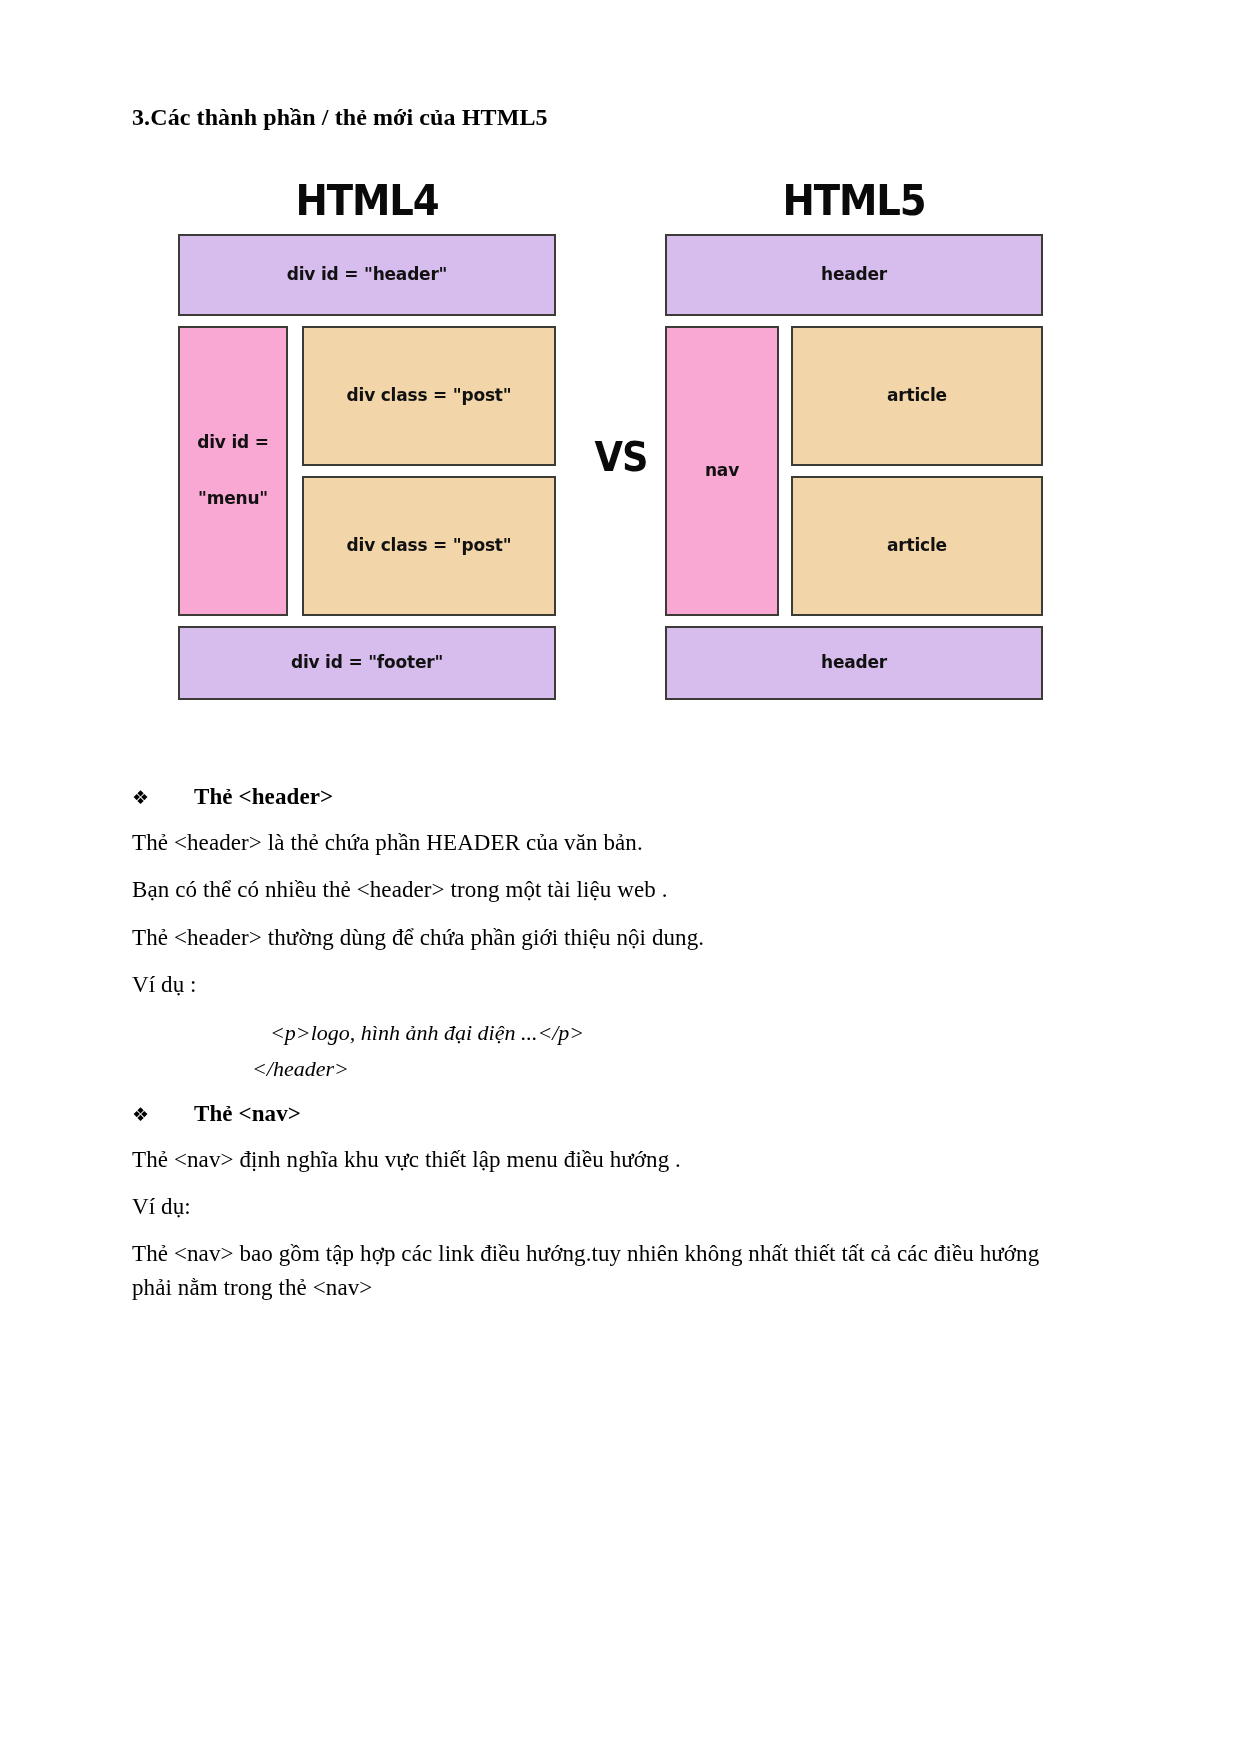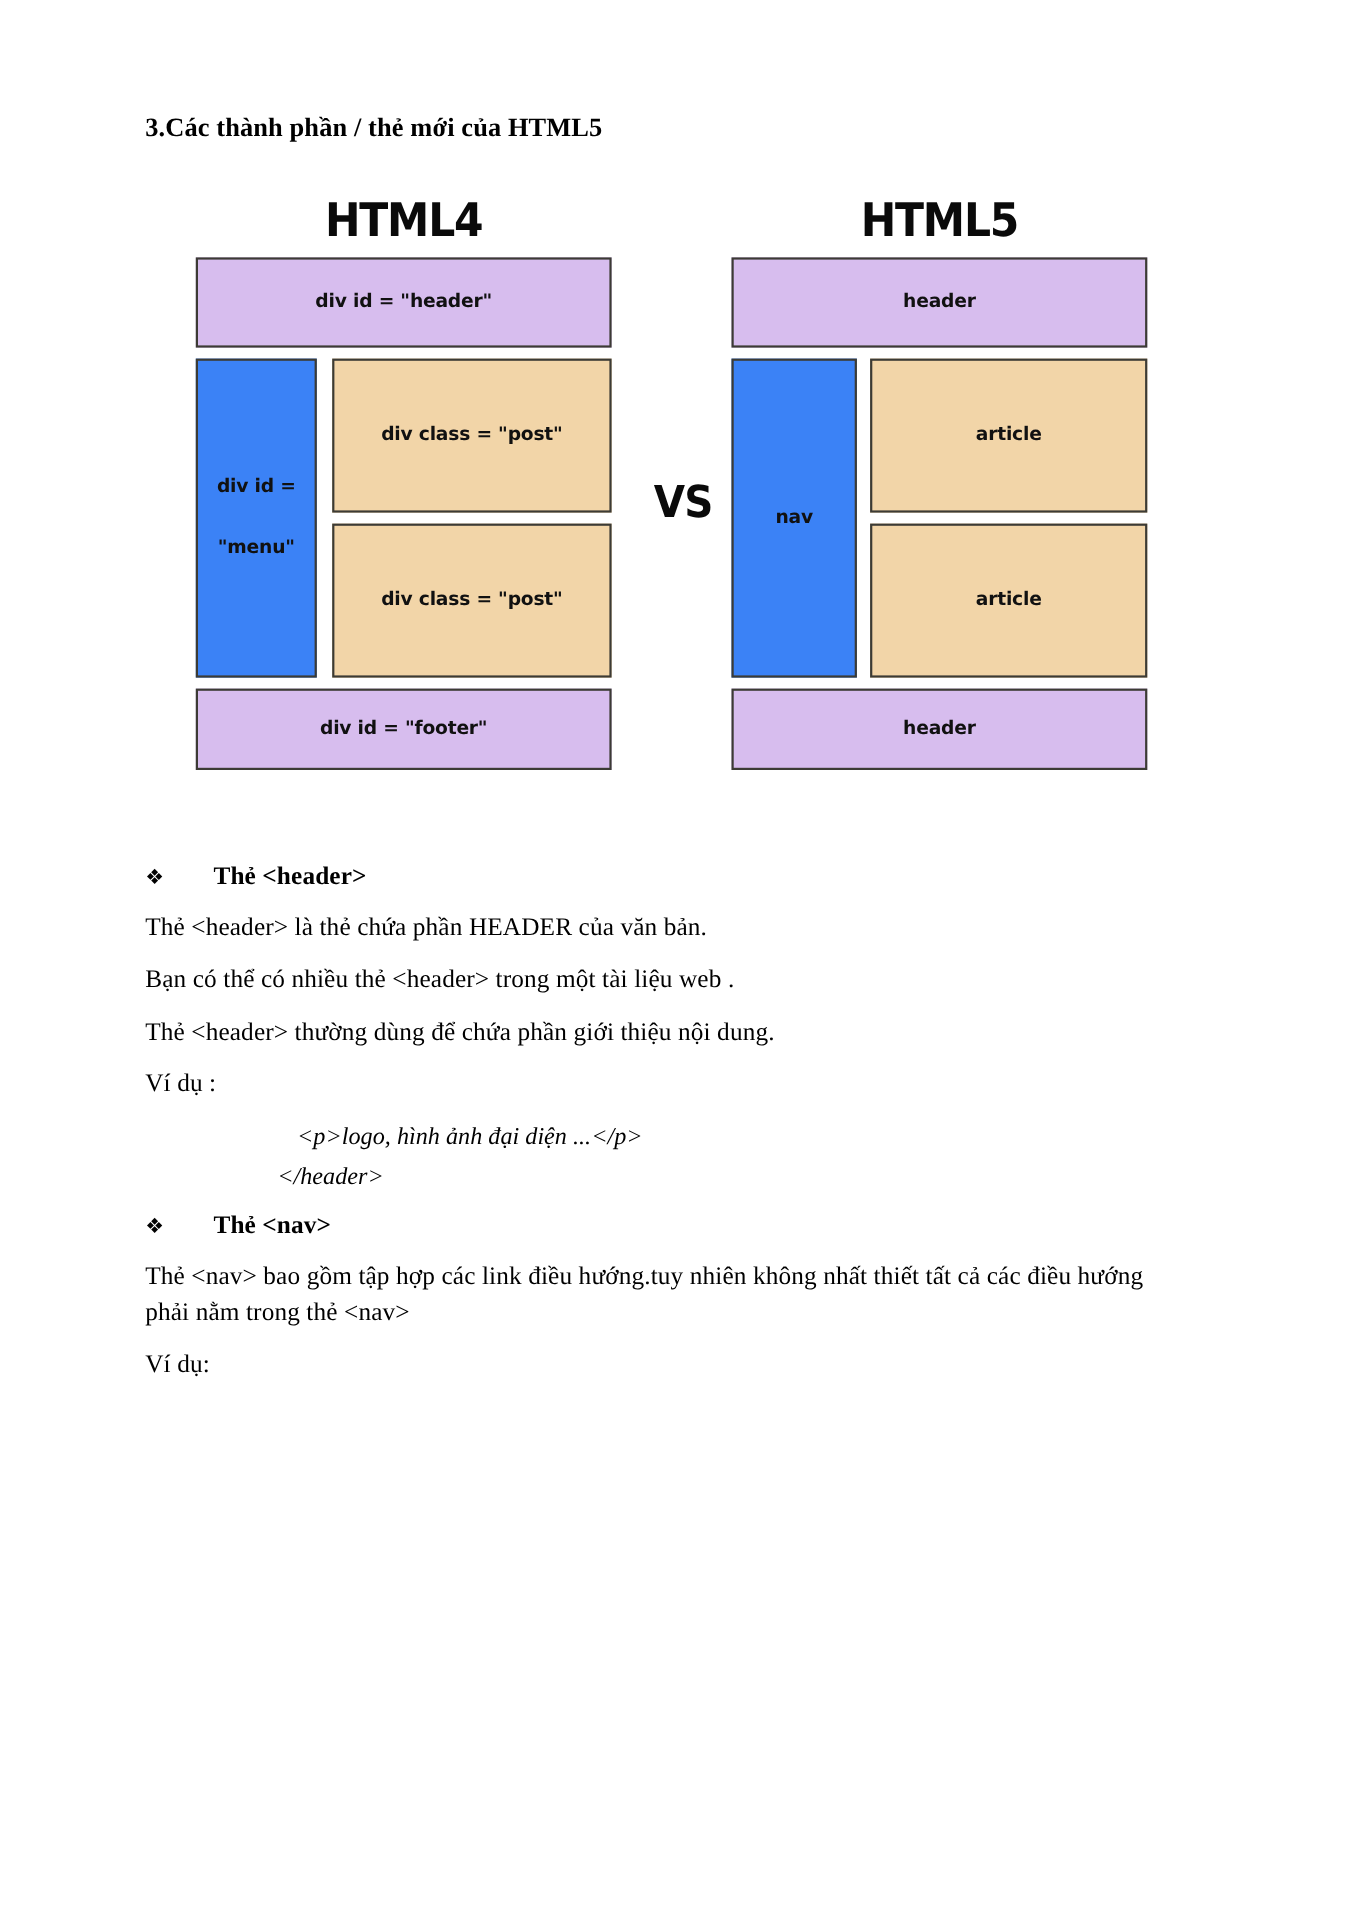--- a/index.html
+++ b/index.html
@@ -72,21 +72,21 @@
     justify-content: center;
     text-align: center;
     font-family: "DejaVu Sans", sans-serif;
     font-weight: bold;
     font-size: 17px;
     color: #111111;
     letter-spacing: -0.2px;
     line-height: 1.75;
   }
   .box.purple { background: #d7bdee; }
-  .box.green  { background: #3b82f6; }
+  .box.green  { background: #f9a8d4; }
   .box.orange { background: #f2d5a8; }
 
   .band-header {
     width: 100%;
     height: 82px;
     margin-bottom: 10px;
   }
   .band-middle {
     position: relative;
     height: 290px;
@@ -241,17 +241,18 @@
     <div class="code-block">
       <div class="code-line i1">&lt;p&gt;logo, hình ảnh đại diện ...&lt;/p&gt;</div>
       <div class="code-line i0">&lt;/header&gt;</div>
     </div>
 
     <div class="bullet-line">
       <span class="bullet-mark">❖</span>
       <span class="bullet-text">Thẻ &lt;nav&gt;</span>
     </div>
 
+    <p class="para">Thẻ &lt;nav&gt; định nghĩa khu vực thiết lập menu điều hướng .</p>
+    <p class="para">Ví dụ:</p>
     <p class="para">Thẻ &lt;nav&gt; bao gồm tập hợp các link điều hướng.tuy nhiên không nhất thiết tất cả các điều hướng phải nằm trong thẻ &lt;nav&gt;</p>
-    <p class="para">Ví dụ:</p>
 
   </div>
 </div>
 
 </body></html>

